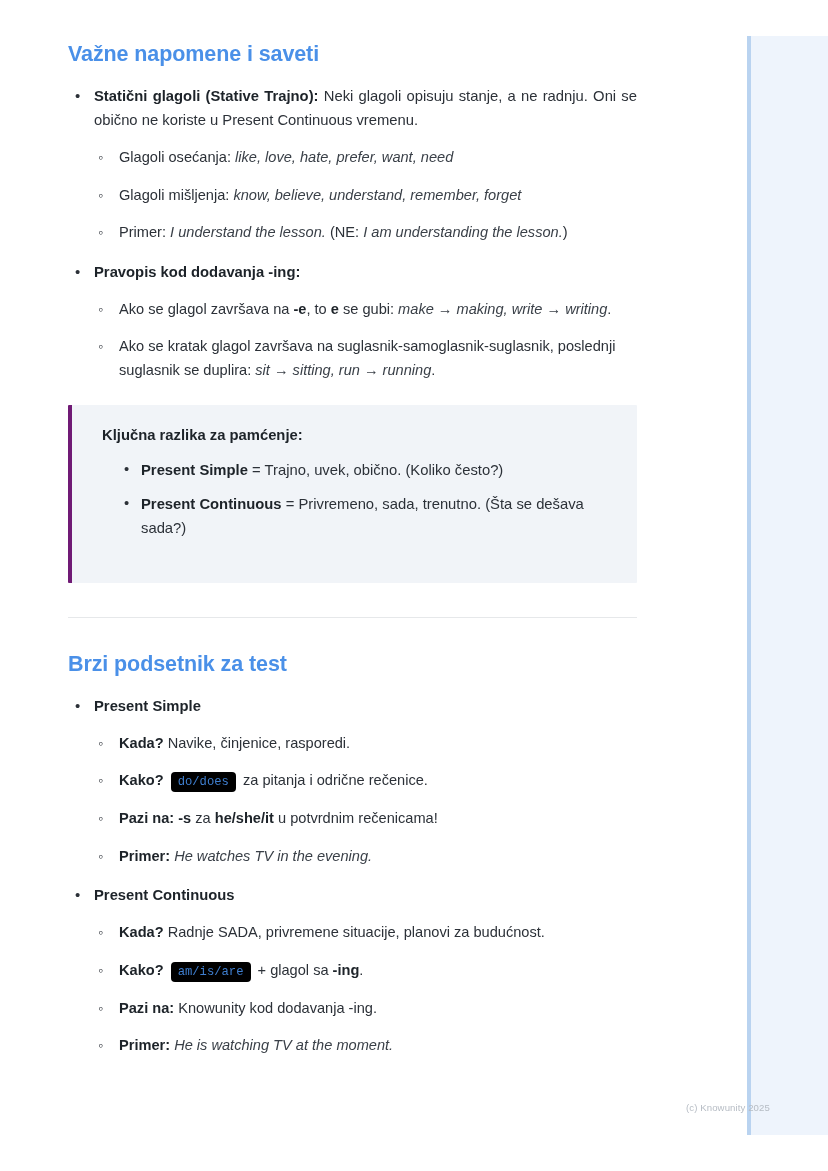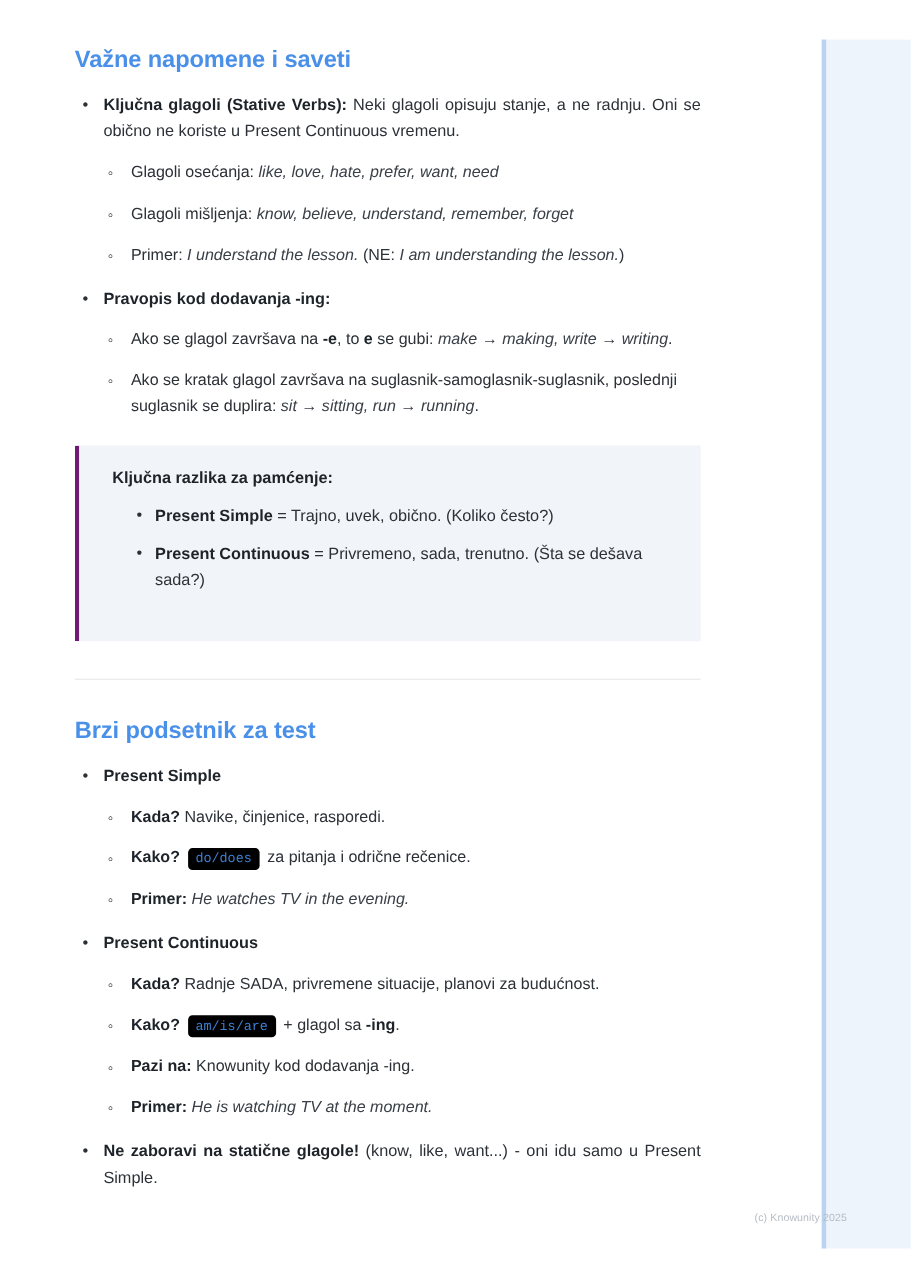--- a/index.html
+++ b/index.html
@@ -171,21 +171,21 @@
 <div class="scroll-strip"></div>
 <div class="scroll-strip-rail"></div>
 
 <div class="page">
 
   <h2 class="section-title">Važne napomene i saveti</h2>
 
   <ul class="lvl1">
 
     <li>
-      <span class="b">Ključna glagoli (Stative Verbs):</span><span> Neki glagoli opisuju stanje, a ne radnju. Oni se obično ne koriste u Present Continuous vremenu.</span>
+      <span class="b">Statični glagoli (Stative Trajno):</span><span> Neki glagoli opisuju stanje, a ne radnju. Oni se obično ne koriste u Present Continuous vremenu.</span>
 
       <ul class="lvl2">
         <li>
           <span>Glagoli osećanja: </span><span class="i">like, love, hate, prefer, want, need</span>
         </li>
         <li>
           <span>Glagoli mišljenja: </span><span class="i">know, believe, understand, remember, forget</span>
         </li>
         <li>
           <span>Primer: </span><span class="i">I understand the lesson.</span><span> (NE: </span><span class="i">I am understanding the lesson.</span><span>)</span>
@@ -228,20 +228,23 @@
     <li>
       <span class="b">Present Simple</span>
       <ul class="lvl2">
         <li>
           <span class="b">Kada?</span><span> Navike, činjenice, rasporedi.</span>
         </li>
         <li>
           <span class="b">Kako?</span>&nbsp;<code class="chip">do/does</code><span> za pitanja i odrične rečenice.</span>
         </li>
         <li>
+          <span class="b">Pazi na:</span><span class="b"> -s</span><span> za </span><span class="b">he/she/it</span><span> u potvrdnim rečenicama!</span>
+        </li>
+        <li>
           <span class="b">Primer:</span><span class="i"> He watches TV in the evening.</span>
         </li>
       </ul>
     </li>
 
     <li>
       <span class="b">Present Continuous</span>
       <ul class="lvl2">
         <li>
           <span class="b">Kada?</span><span> Radnje SADA, privremene situacije, planovi za budućnost.</span>
@@ -251,20 +254,17 @@
         </li>
         <li>
           <span class="b">Pazi na:</span><span> Knowunity kod dodavanja -ing.</span>
         </li>
         <li>
           <span class="b">Primer:</span><span class="i"> He is watching TV at the moment.</span>
         </li>
       </ul>
     </li>
 
-    <li>
-      <span class="b">Ne zaboravi na statične glagole!</span><span> (know, like, want...) - oni idu samo u Present Simple.</span>
-    </li>
   </ul>
 
 </div>
 
 <div class="footer-mark">(c) Knowunity 2025</div>
 
 </body></html>

